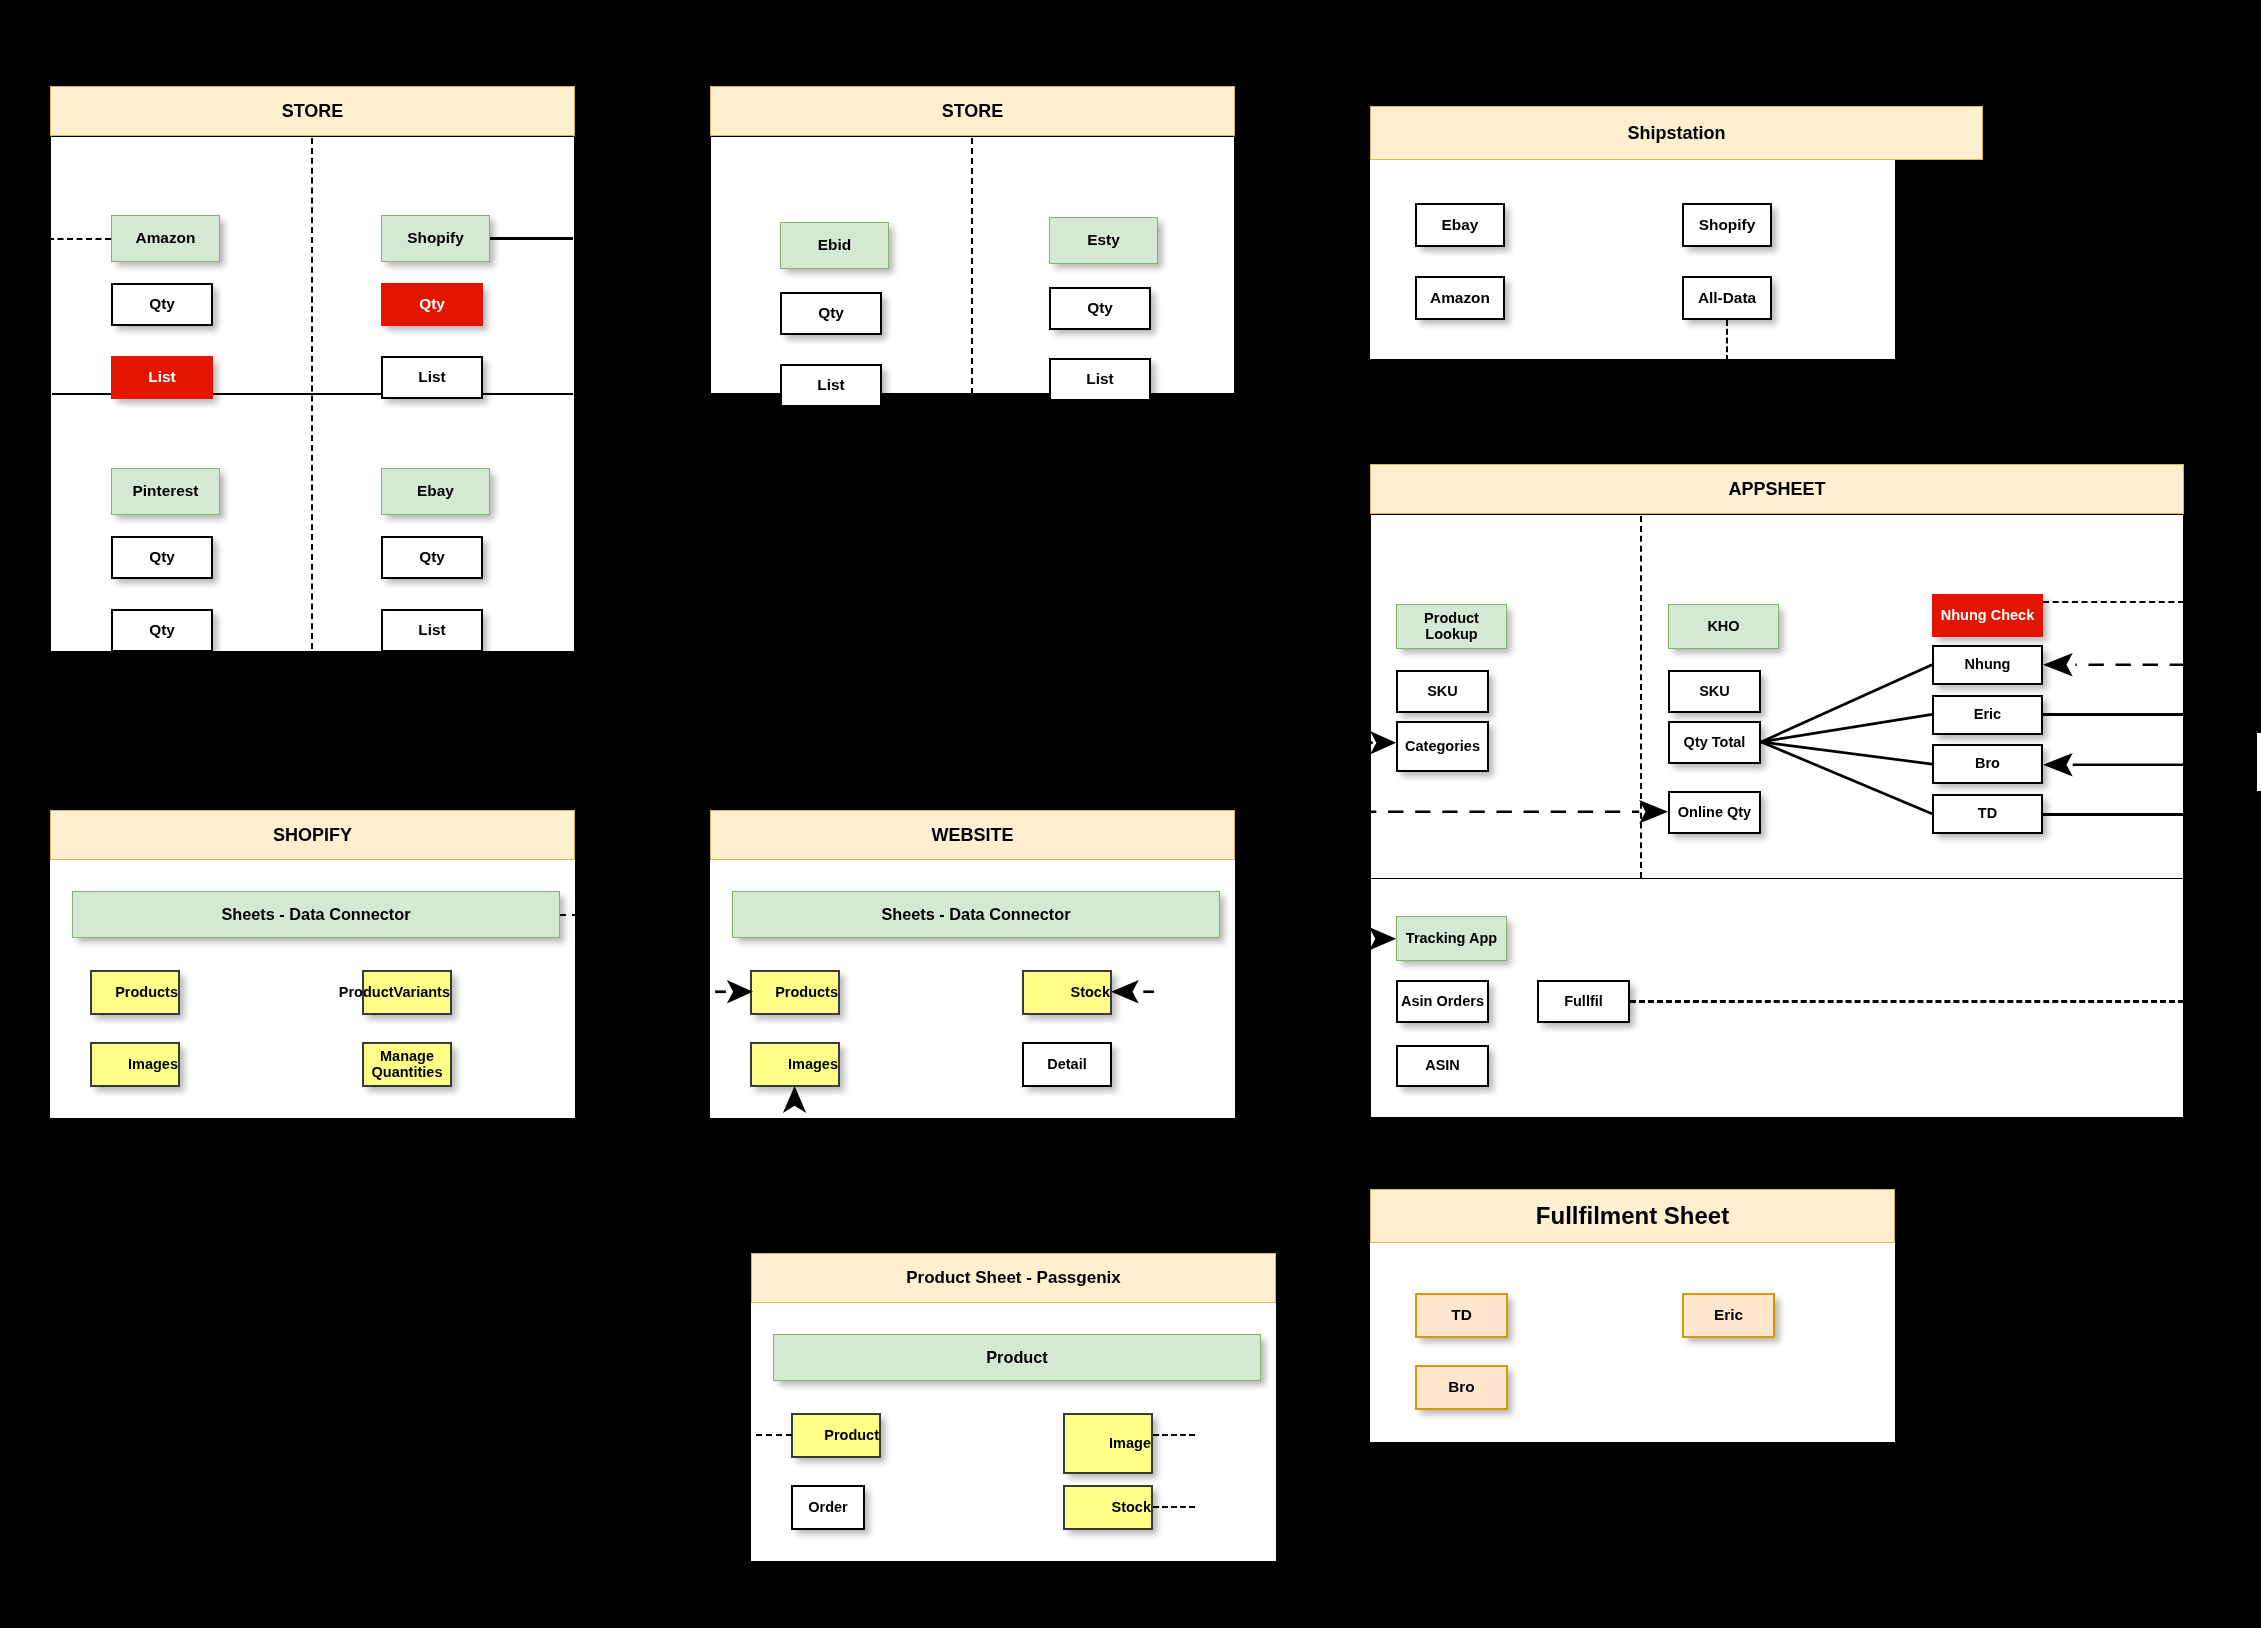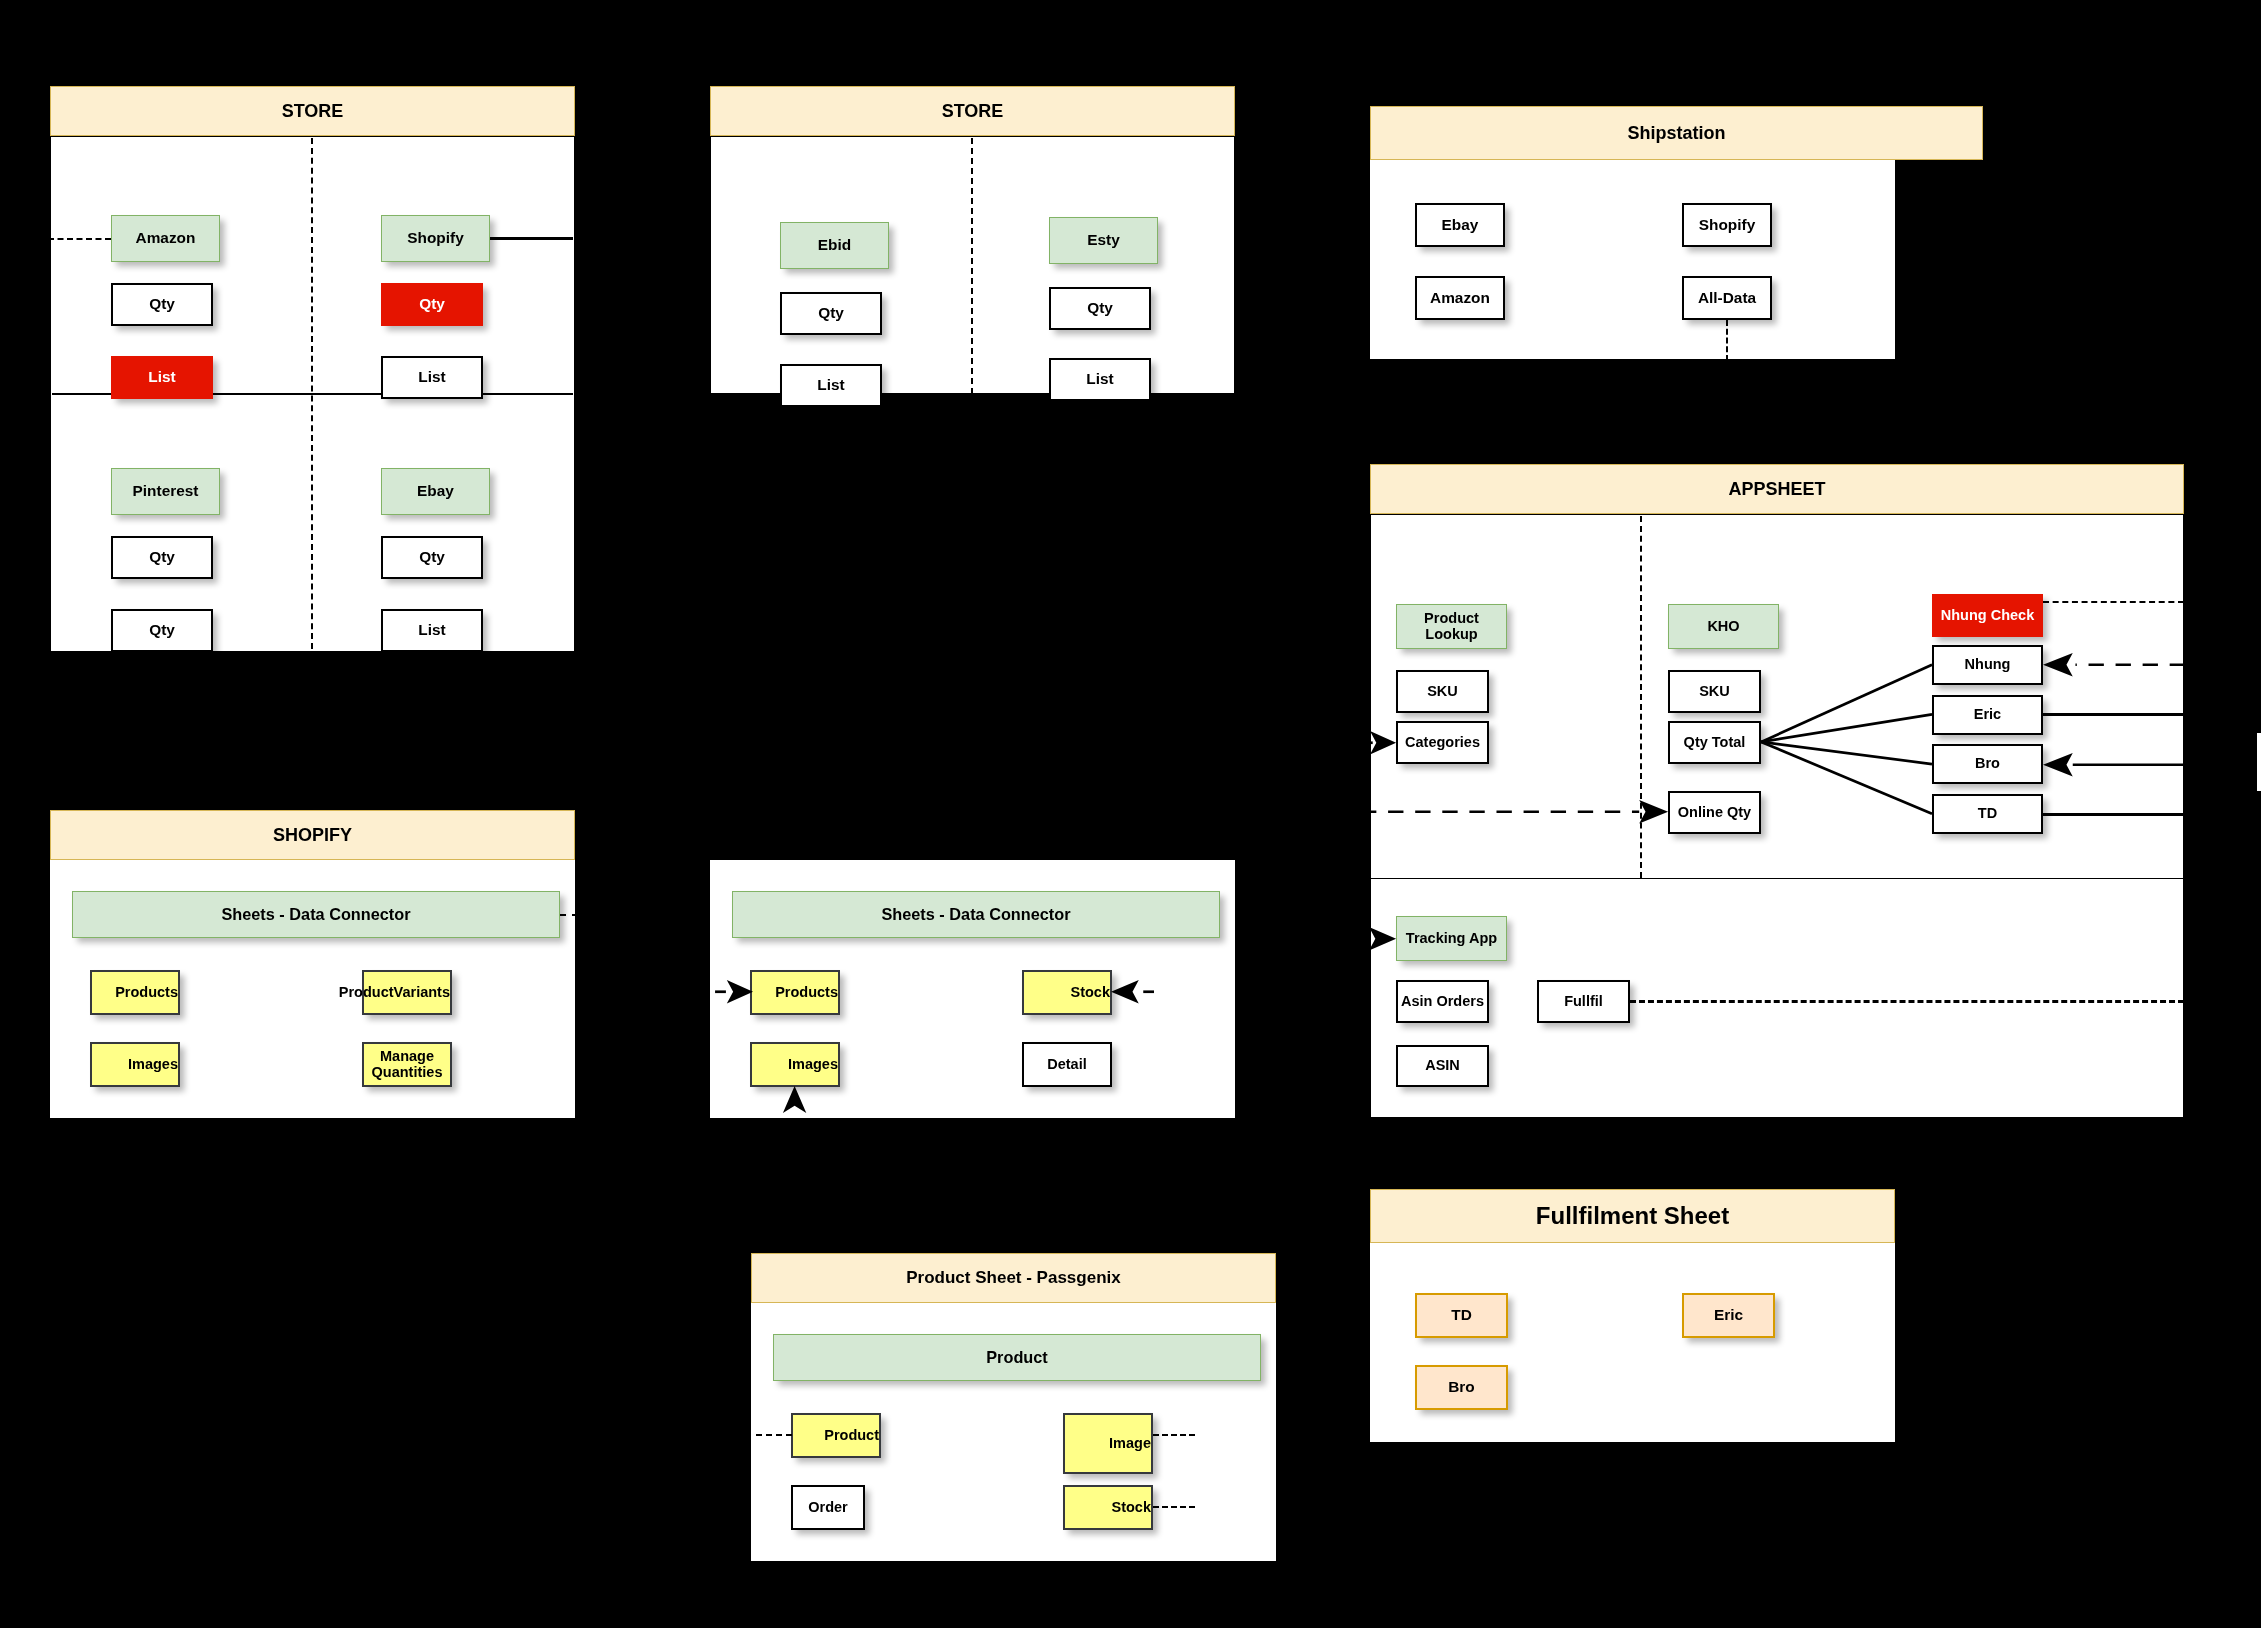--- a/index.html
+++ b/index.html
@@ -153,21 +153,21 @@
   <div class="panel-body" style="top:414px;width:814px;height:240px;"></div>
 
   <div class="vdash" style="left:270px;top:52px;height:362px;"></div>
 
   <div class="node n-green" style="left:26px;top:140px;width:111px;height:45px;font-size:14.5px;">
     <span>Product Lookup</span>
   </div>
   <div class="node n-white" style="left:26px;top:206px;width:93px;height:43px;font-size:14.5px;">
     <span>SKU</span>
   </div>
-  <div class="node n-white" style="left:26px;top:257px;width:93px;height:43px;font-size:14.5px;text-align:right;">
+  <div class="node n-white" style="left:26px;top:257px;width:93px;height:51px;font-size:14.5px;text-align:right;">
     <span>Categories</span>
   </div>
 
   <div class="node n-green" style="left:298px;top:140px;width:111px;height:45px;font-size:14.5px;">
     <span>KHO</span>
   </div>
   <div class="node n-white" style="left:298px;top:206px;width:93px;height:43px;font-size:14.5px;">
     <span>SKU</span>
   </div>
   <div class="node n-white" style="left:298px;top:257px;width:93px;height:43px;font-size:14.5px;">
@@ -261,20 +261,23 @@
   </div>
   <div class="node n-yellow" style="left:40px;top:232px;width:90px;height:45px;font-size:14.5px;">
     <span>Images</span>
   </div>
   <div class="node n-yellow" style="left:312px;top:232px;width:90px;height:45px;font-size:14.5px;">
     <span>Manage Quantities</span>
   </div>
 </div>
 
 <div class="panel" style="left:710px;top:810px;width:525px;height:308px;">
+  <div class="panel-head" style="width:525px;height:50px;font-size:18px;">
+    <span>WEBSITE</span>
+  </div>
   <div class="panel-body noborder" style="top:50px;width:525px;height:258px;"></div>
 
   <div class="node n-green" style="left:22px;top:81px;width:488px;height:47px;font-size:16.3px;">
     <span>Sheets - Data Connector</span>
   </div>
 
   <div class="node n-yellow" style="left:40px;top:160px;width:90px;height:45px;font-size:14.5px;">
     <span>Products</span>
   </div>
   <div class="node n-yellow" style="left:312px;top:160px;width:90px;height:45px;font-size:14.5px;">

